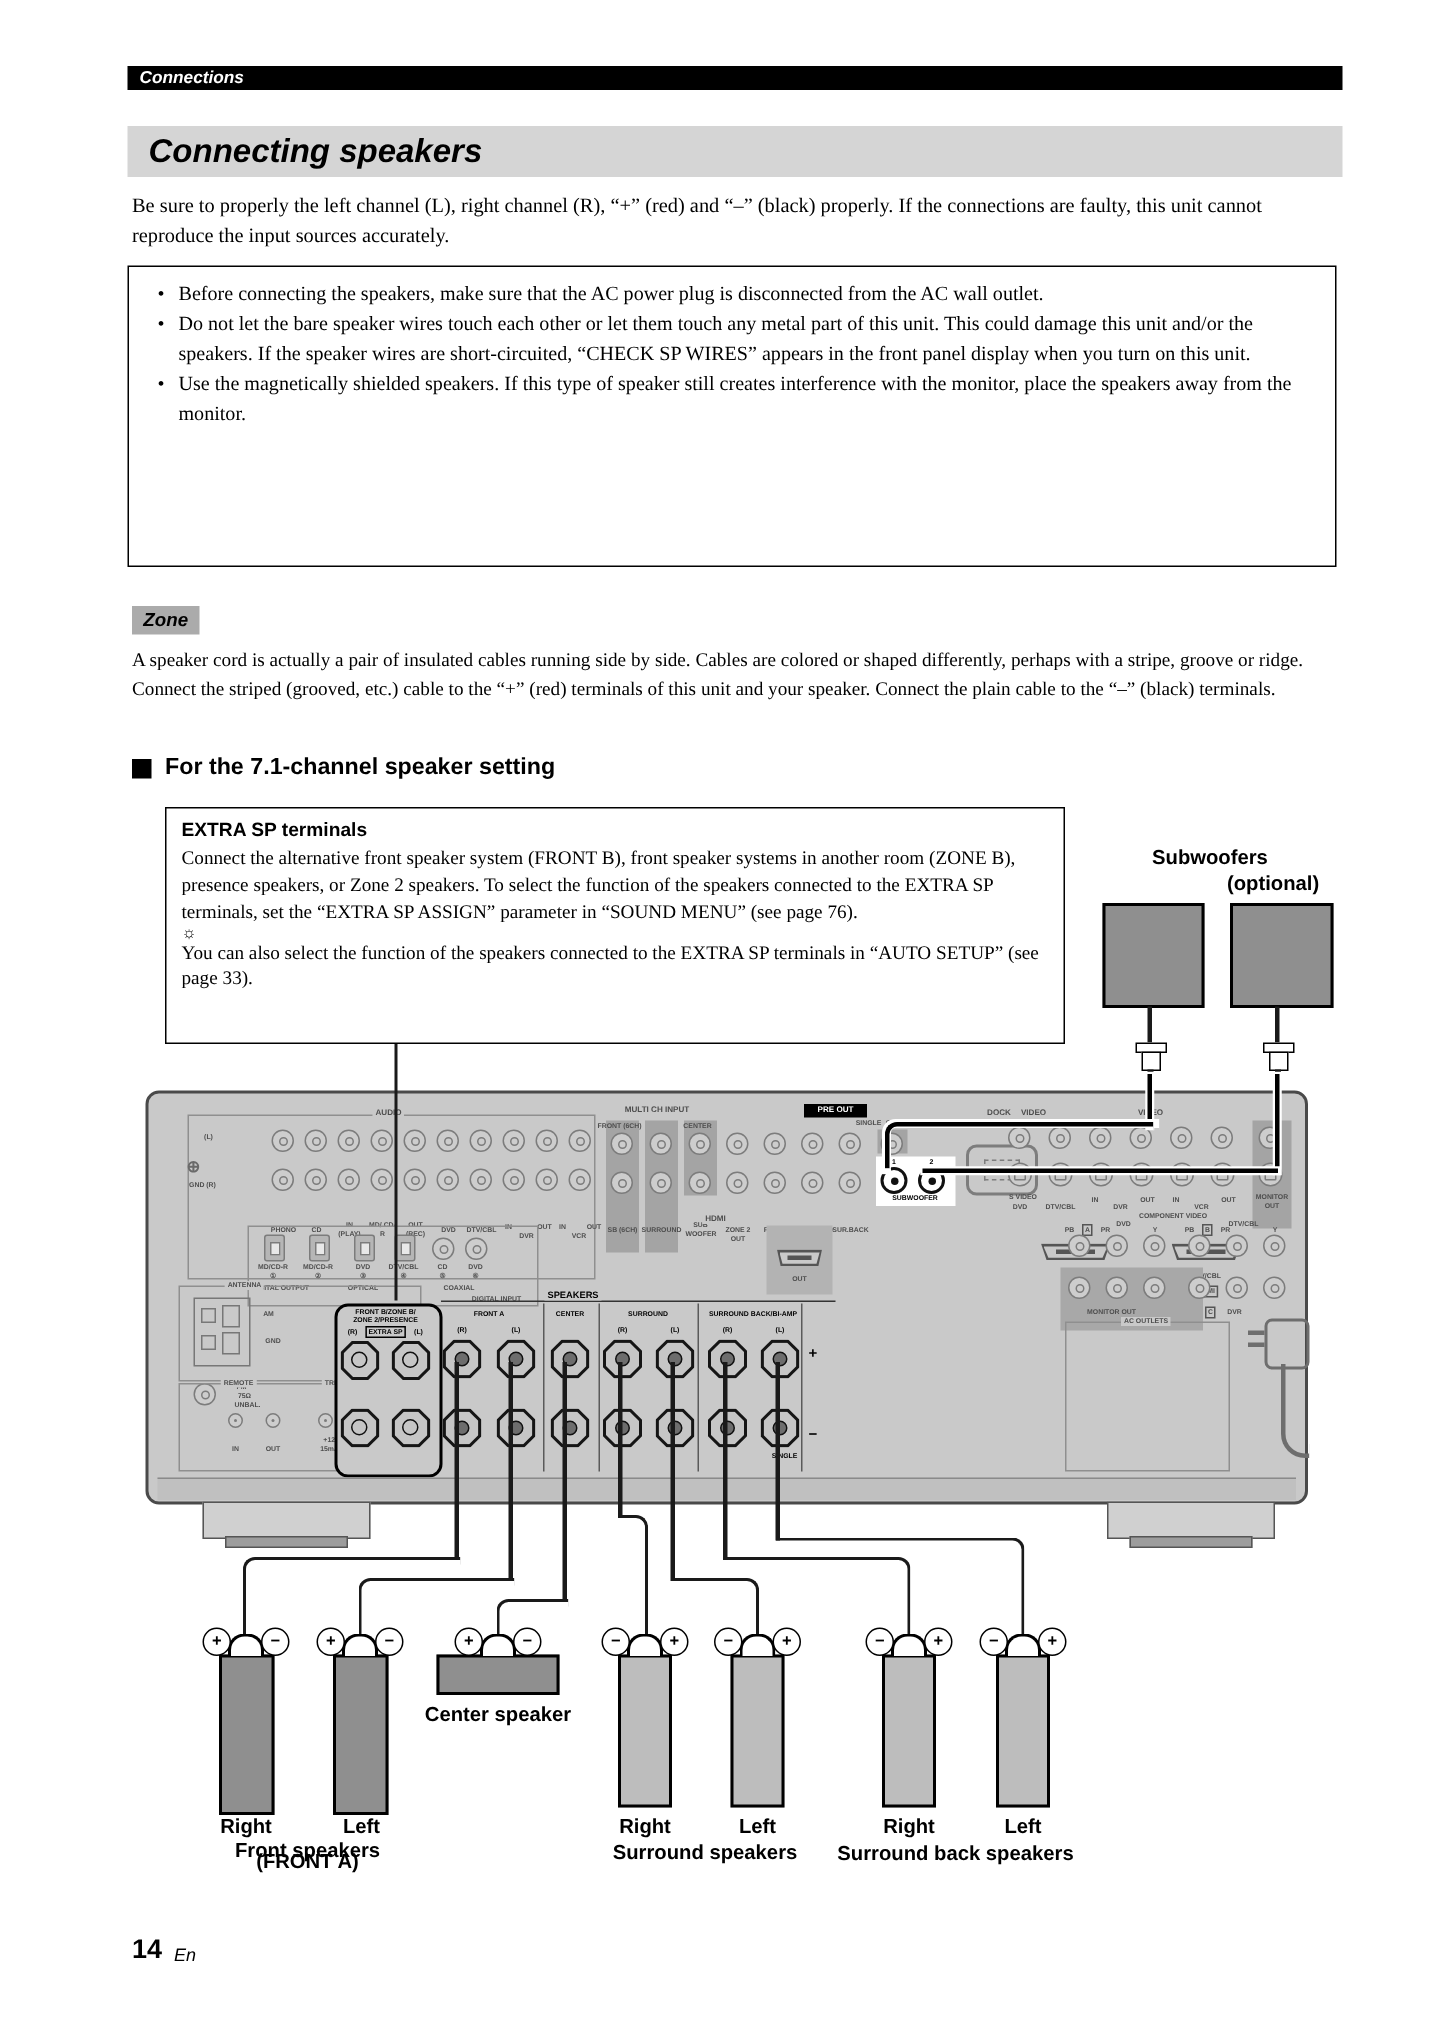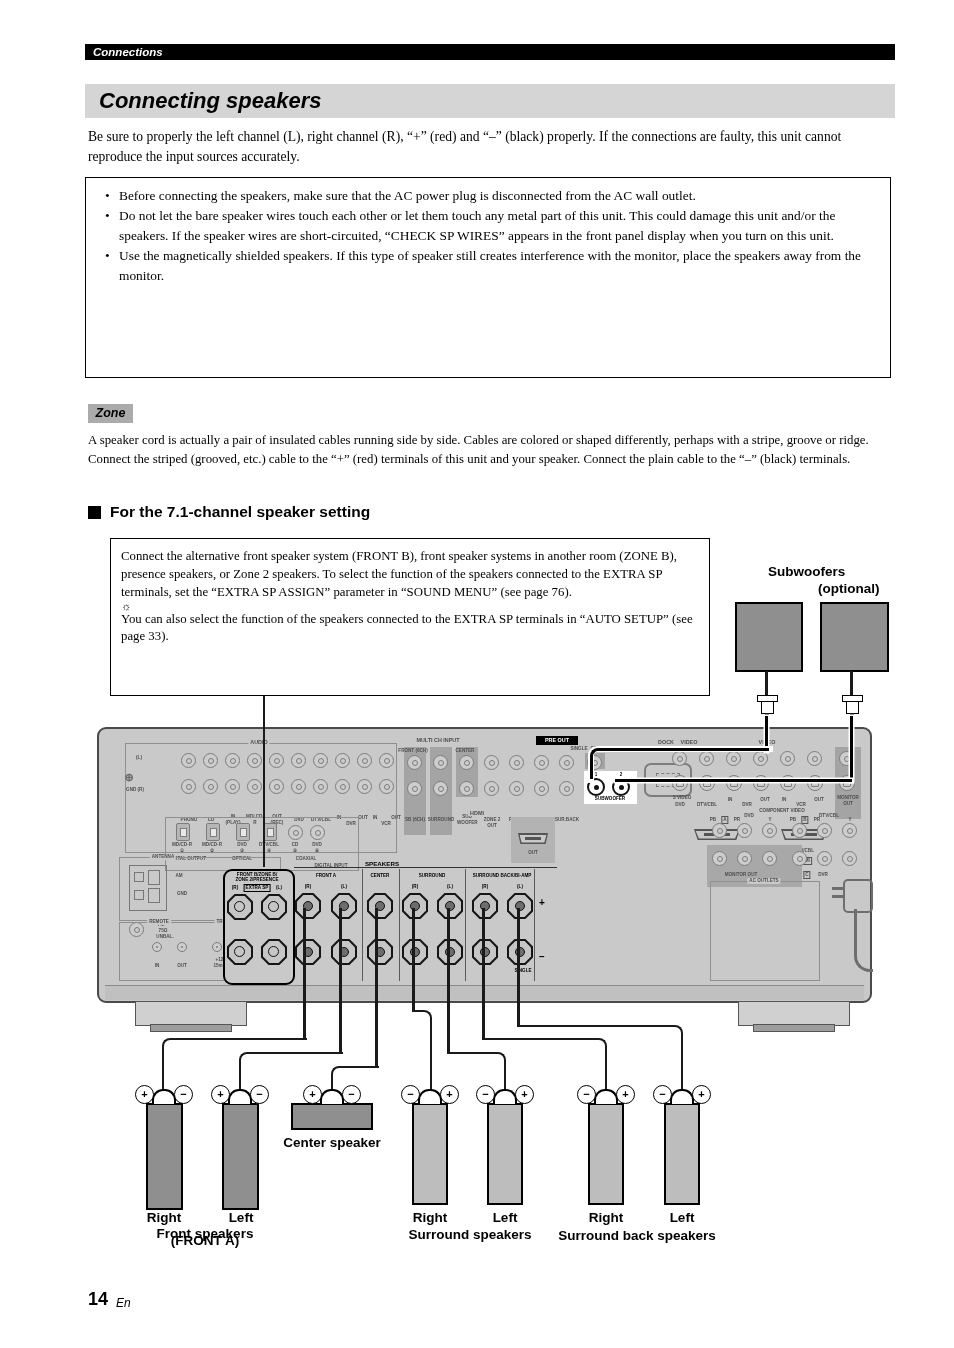--- a/index.html
+++ b/index.html
@@ -123,20 +123,21 @@
 
   <div class="nchip">Zone</div>
   <div class="ntext">A speaker cord is actually a pair of insulated cables running side by side. Cables are colored or shaped differently, perhaps with a stripe, groove or ridge. Connect the striped (grooved, etc.) cable to the “+” (red) terminals of this unit and your speaker. Connect the plain cable to the “–” (black) terminals.</div>
 
   <div class="shead">
     <span class="sq"></span>
     <b>For the 7.1-channel speaker setting</b>
   </div>
 
   <div class="ebox">
+    <div class="etitle">EXTRA SP terminals</div>
     <div class="ebody">Connect the alternative front speaker system (FRONT B), front speaker systems in another room (ZONE B), presence speakers, or Zone 2 speakers. To select the function of the speakers connected to the EXTRA SP terminals, set the “EXTRA SP ASSIGN” parameter in “SOUND MENU” (see page 76).</div>
     <div class="tipico">☼</div>
     <div class="etip">You can also select the function of the speakers connected to the EXTRA SP terminals in “AUTO SETUP” (see page 33).</div>
   </div>
 
   <div class="swlab" style="left:768px;top:564px">Subwoofers</div>
   <div class="swlab" style="left:818px;top:581px">(optional)</div>
   <div class="swbox" style="left:735px;top:602px"></div>
   <div class="swbox" style="left:820px;top:602px;width:69px"></div>
 

